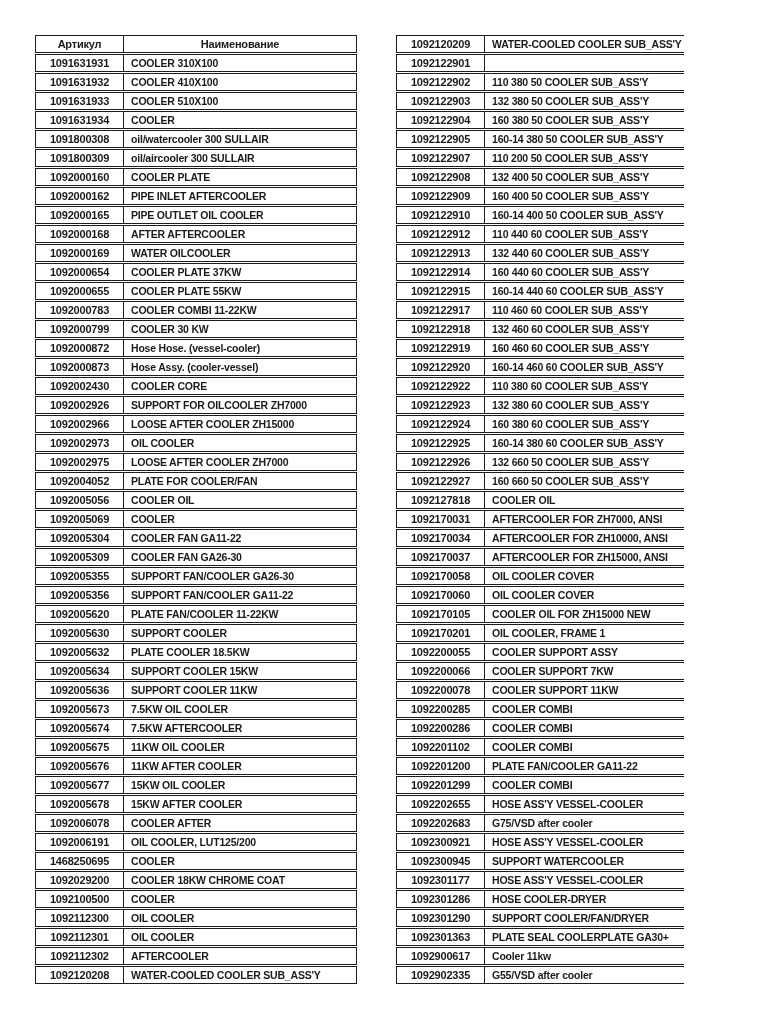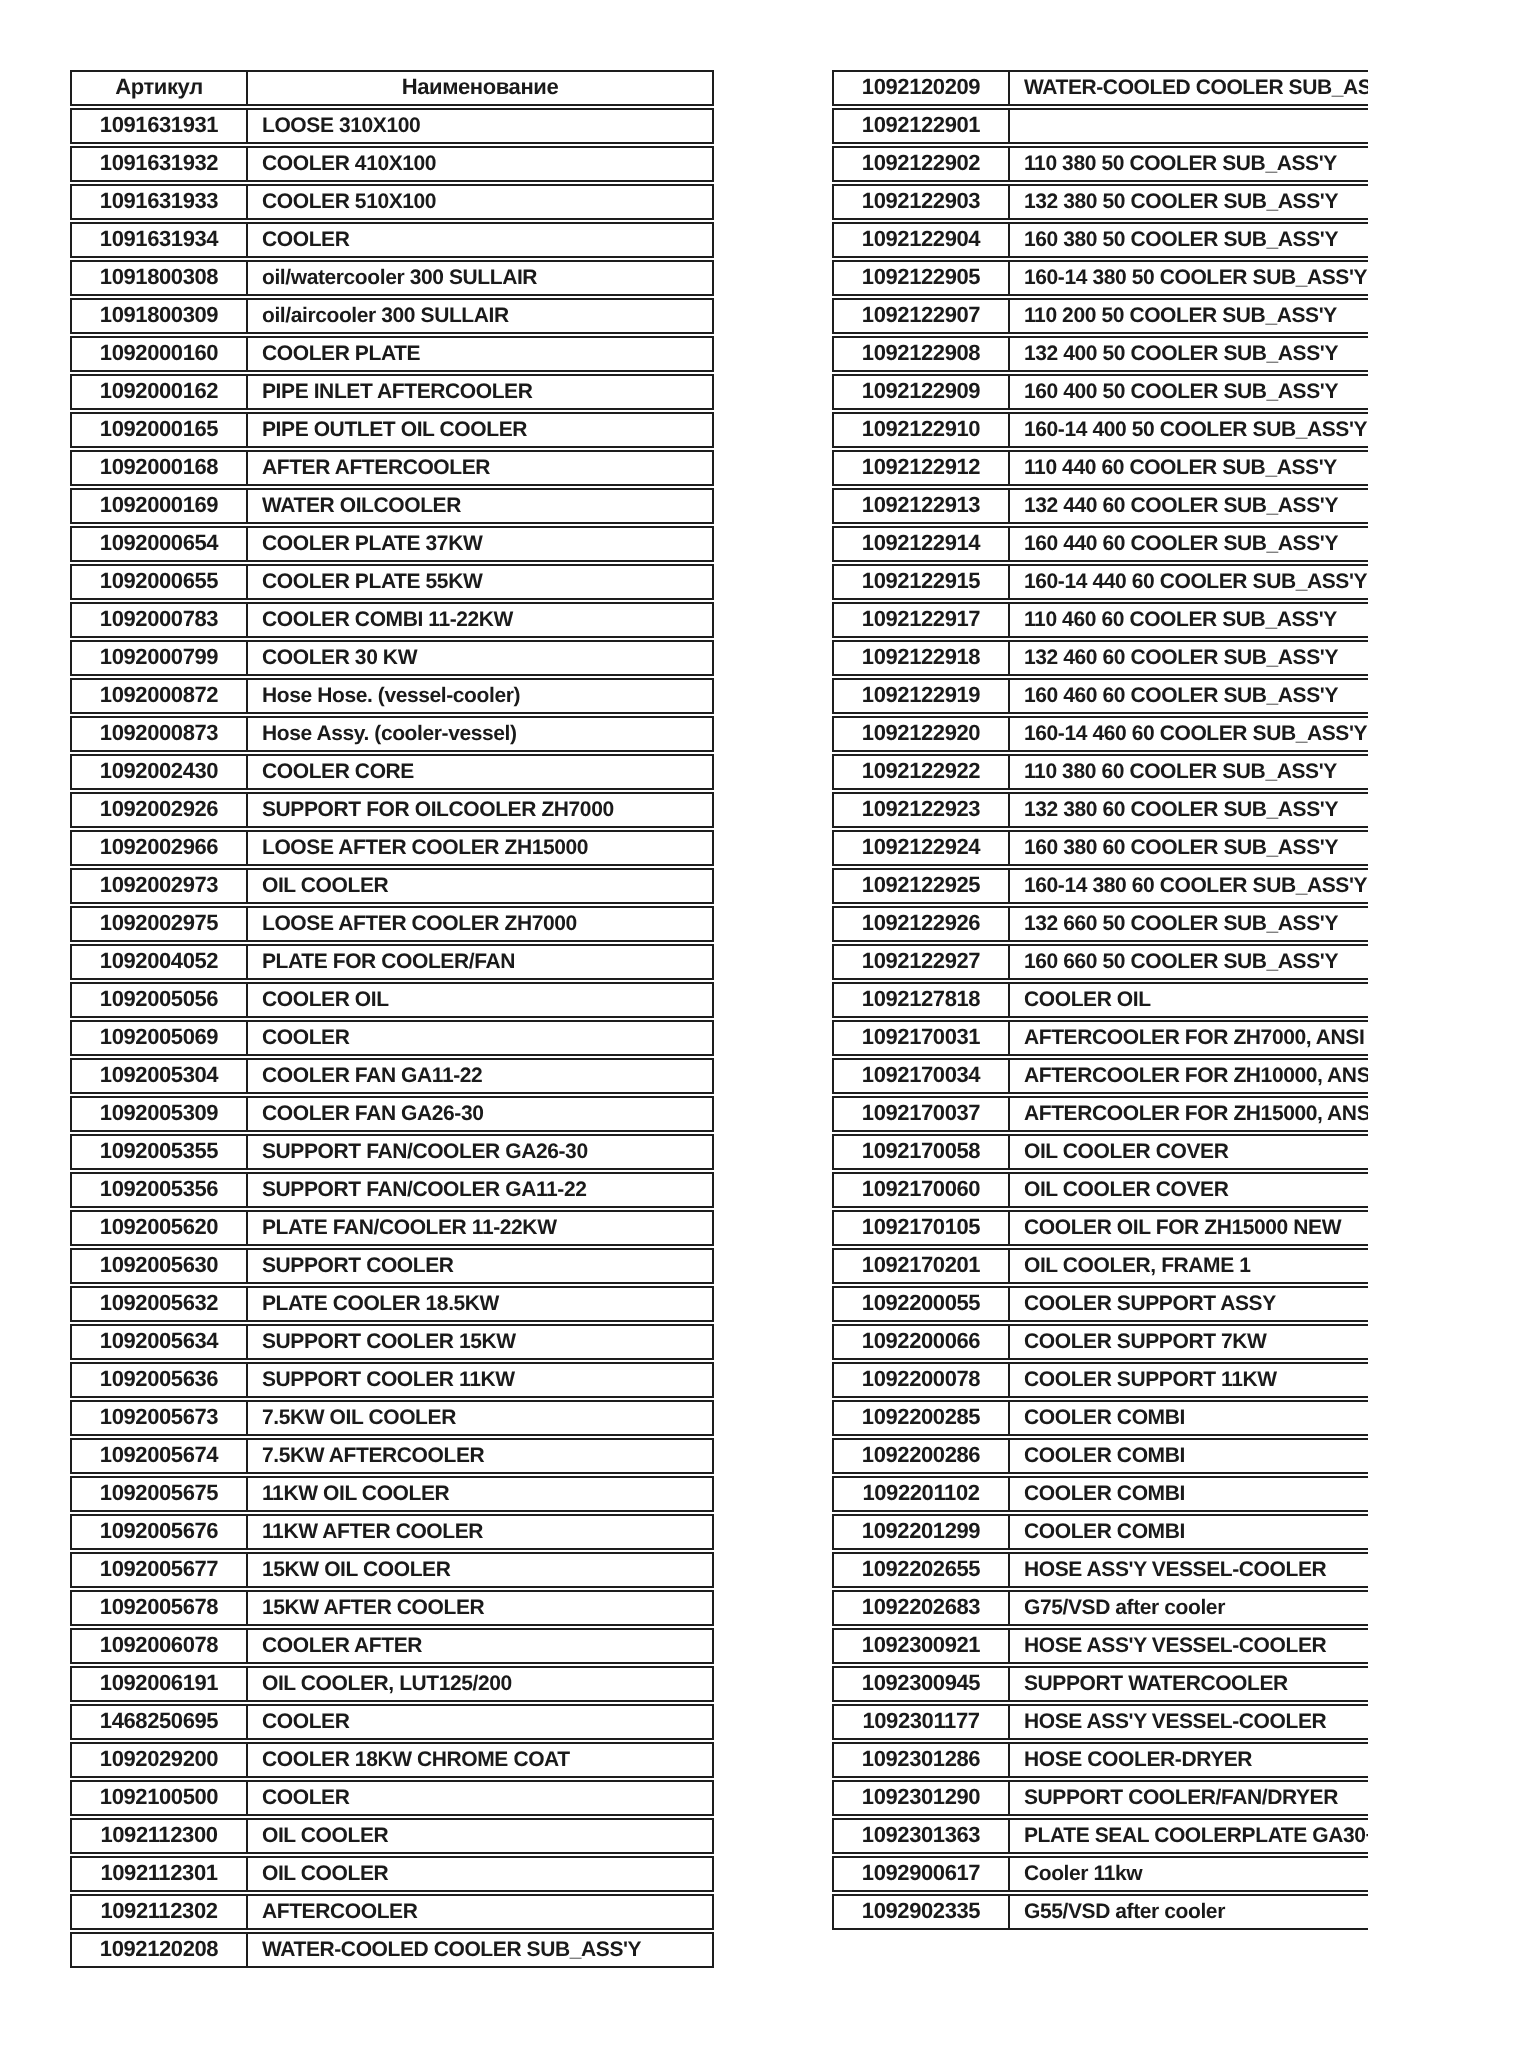--- a/index.html
+++ b/index.html
@@ -13,21 +13,21 @@
     height: 1024px;
     background: #ffffff;
     font-family: "Liberation Sans", sans-serif;
     overflow: hidden;
   }
   .ptable {
     position: absolute;
     top: 35px;
   }
   .ptable-left  { left: 35px;  width: 322px; }
-  .ptable-right { left: 416px; width: 323px; }
+  .ptable-right { left: 396px; width: 323px; }
 
   .trow {
     display: flex;
     align-items: stretch;
     height: 18px;
     box-sizing: border-box;
     border: 1.5px solid #1d1d1d;
     margin-bottom: 1px;
     background: #ffffff;
   }
@@ -71,21 +71,21 @@
 <div class="page">
 
   <div class="ptable ptable-left">
     <div class="trow header">
       <div class="c-art">Артикул</div>
       <div class="c-name">Наименование</div>
     </div>
     <div>
         <div class="trow">
           <div class="c-art">1091631931</div>
-          <div class="c-name">LOOSE 310X100</div>
+          <div class="c-name">COOLER 310X100</div>
         </div>
         <div class="trow">
           <div class="c-art">1091631932</div>
           <div class="c-name">COOLER 410X100</div>
         </div>
         <div class="trow">
           <div class="c-art">1091631933</div>
           <div class="c-name">COOLER 510X100</div>
         </div>
         <div class="trow">
@@ -422,20 +422,24 @@
         </div>
         <div class="trow">
           <div class="c-art">1092200286</div>
           <div class="c-name">COOLER COMBI</div>
         </div>
         <div class="trow">
           <div class="c-art">1092201102</div>
           <div class="c-name">COOLER COMBI</div>
         </div>
         <div class="trow">
+          <div class="c-art">1092201200</div>
+          <div class="c-name">PLATE FAN/COOLER GA11-22</div>
+        </div>
+        <div class="trow">
           <div class="c-art">1092201299</div>
           <div class="c-name">COOLER COMBI</div>
         </div>
         <div class="trow">
           <div class="c-art">1092202655</div>
           <div class="c-name">HOSE ASS'Y VESSEL-COOLER</div>
         </div>
         <div class="trow">
           <div class="c-art">1092202683</div>
           <div class="c-name">G75/VSD after cooler</div>

